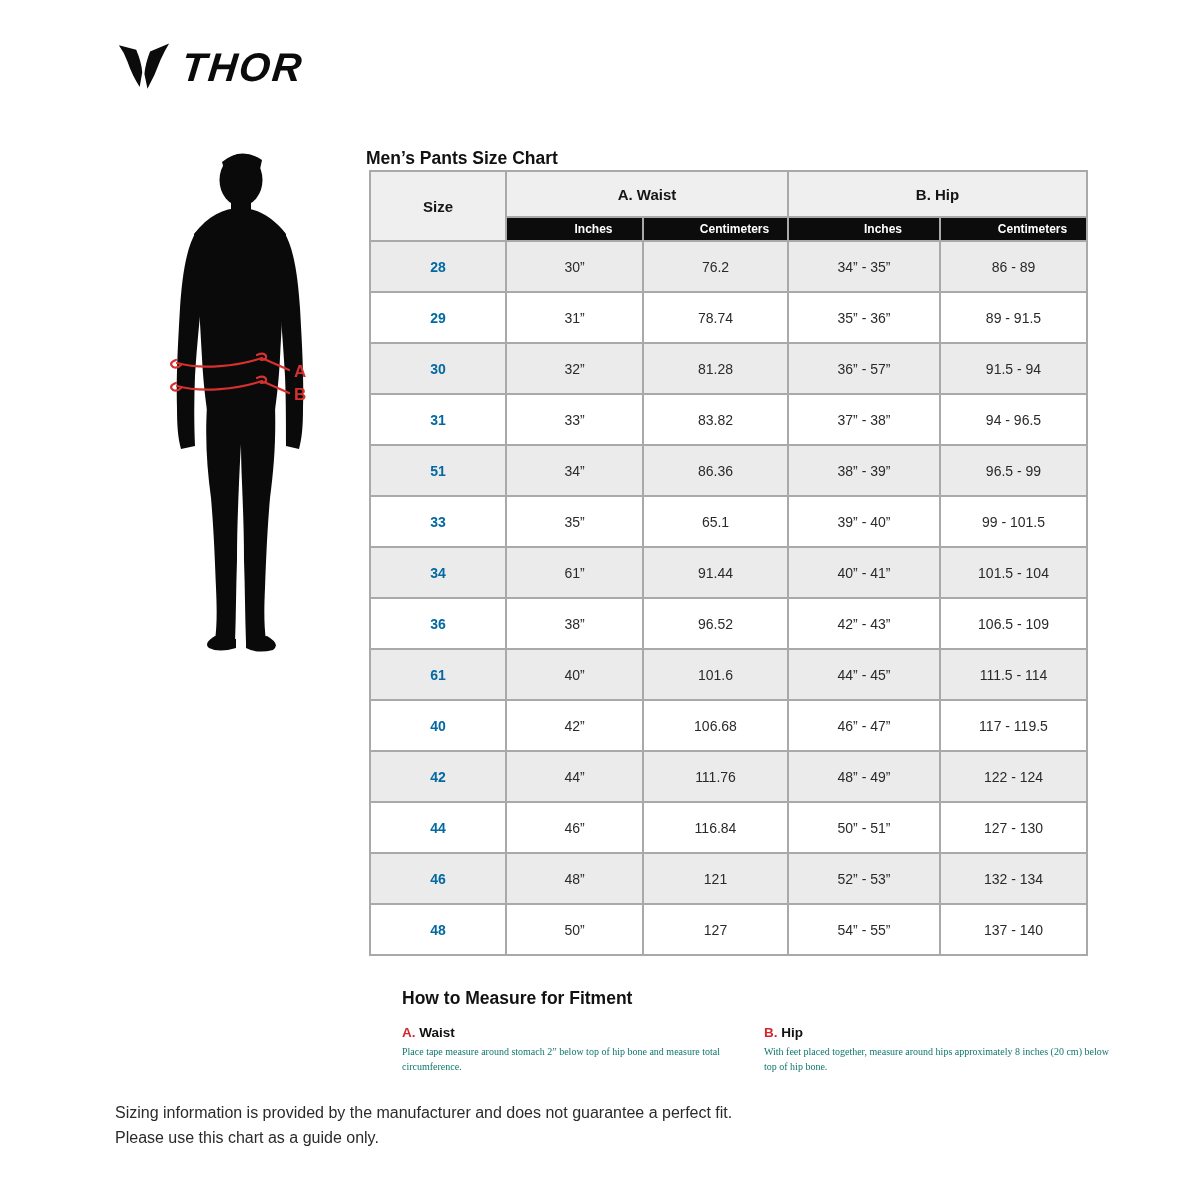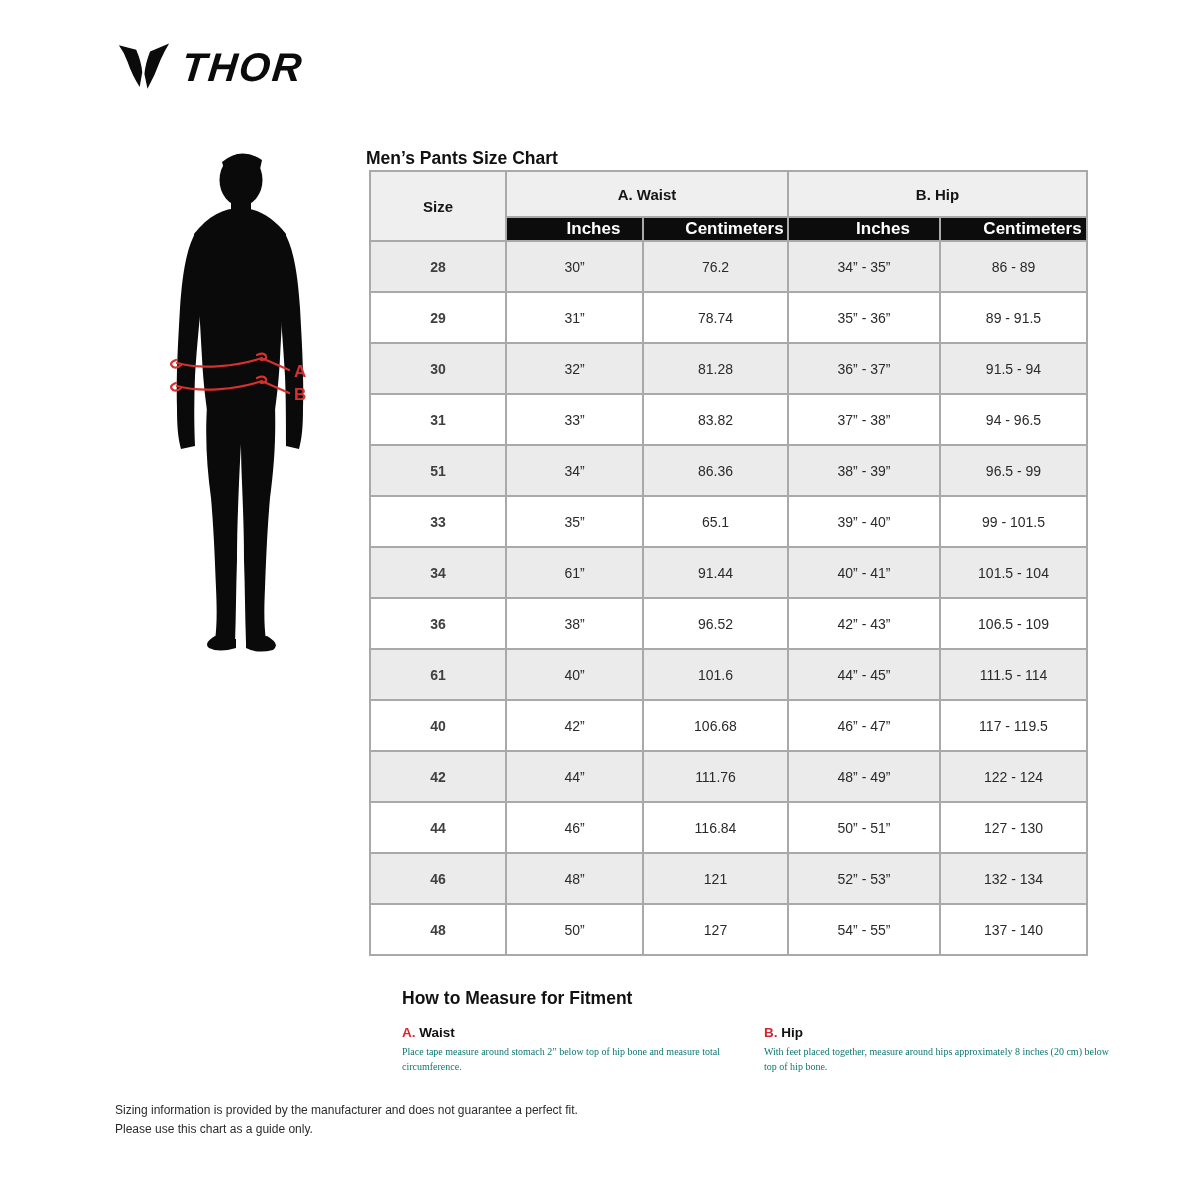--- a/index.html
+++ b/index.html
@@ -25,36 +25,36 @@
                 border: 2px solid #8f8f8f; }
   .size-table th, .size-table td { border: 2px solid #a9a9a9; text-align: center; vertical-align: middle; }
   .size-table col.c-size { width: 136px; }
   .size-table col.c-win  { width: 137px; }
   .size-table col.c-wcm  { width: 145px; }
   .size-table col.c-hin  { width: 152px; }
   .size-table col.c-hcm  { width: 147px; }
   .size-table thead th.group { background: #f0efef; height: 46px; font-size: 15px; font-weight: bold; color: #151515; }
   .size-table thead th.size-head { background: #f0efef; font-size: 15px; font-weight: bold; color: #151515; }
   .size-table thead tr.subhead th { background: #0c0c0c; color: #ffffff; height: 24px;
-                                    font-size: 17px; font-weight: bold; padding-left: 38px; }
+                                    font-size: 12px; font-weight: bold; padding-left: 38px; }
   .size-table tbody td { height: 51px; font-size: 14px; color: #2a2a2a; background: #ffffff; }
   .size-table tbody tr.alt td { background: #ebebeb; }
-  .size-table tbody td.size-cell { font-weight: bold; color: #404040; }
+  .size-table tbody td.size-cell { font-weight: bold; color: #0369a1; }
 
   
   .how-to { position: absolute; left: 366px; top: 988px; width: 724px; margin-left: 36px; }
   .how-to h2 { font-size: 17.5px; font-weight: bold; color: #111; }
   .how-to .cols { display: flex; margin-top: 16px; }
   .how-to .col { width: 378px; }
   .how-to .col h3 { font-size: 13.5px; font-weight: bold; color: #111; margin-bottom: 5px; }
   .how-to .col h3 .red { color: #d22730; }
   .how-to .col p { font-size: 10px; color: #0f766e; line-height: 1.45; width: 345px; font-family: Liberation Serif, serif; }
 
   
-  .disclaimer { position: absolute; left: 115px; top: 1101px; font-size: 12px; color: #2b2b2b; line-height: 1.55; }
+  .disclaimer { position: absolute; left: 115px; top: 1101px; font-size: 16px; color: #2b2b2b; line-height: 1.55; }
 </style>
 </head>
 <body>
 
 <div class="canvas">
 
   <header>
     <div class="logo">
       <svg class="logo-emblem" viewBox="0 0 60 56" xmlns="http://www.w3.org/2000/svg">
         <path fill="#0b0b0b" d="M1 3 L21 8 Q27 22 28 34 L25 51 Q16 37 11 22 Q7 11 1 3 Z"></path>
@@ -150,21 +150,21 @@
           <td class="size-cell">29</td>
           <td>31”</td>
           <td>78.74</td>
           <td>35” - 36”</td>
           <td>89 - 91.5</td>
         </tr>
         <tr class="alt">
           <td class="size-cell">30</td>
           <td>32”</td>
           <td>81.28</td>
-          <td>36” - 37”</td>
+          <td>36” - 57”</td>
           <td>91.5 - 94</td>
         </tr>
         <tr>
           <td class="size-cell">31</td>
           <td>33”</td>
           <td>83.82</td>
           <td>37” - 38”</td>
           <td>94 - 96.5</td>
         </tr>
         <tr class="alt">

